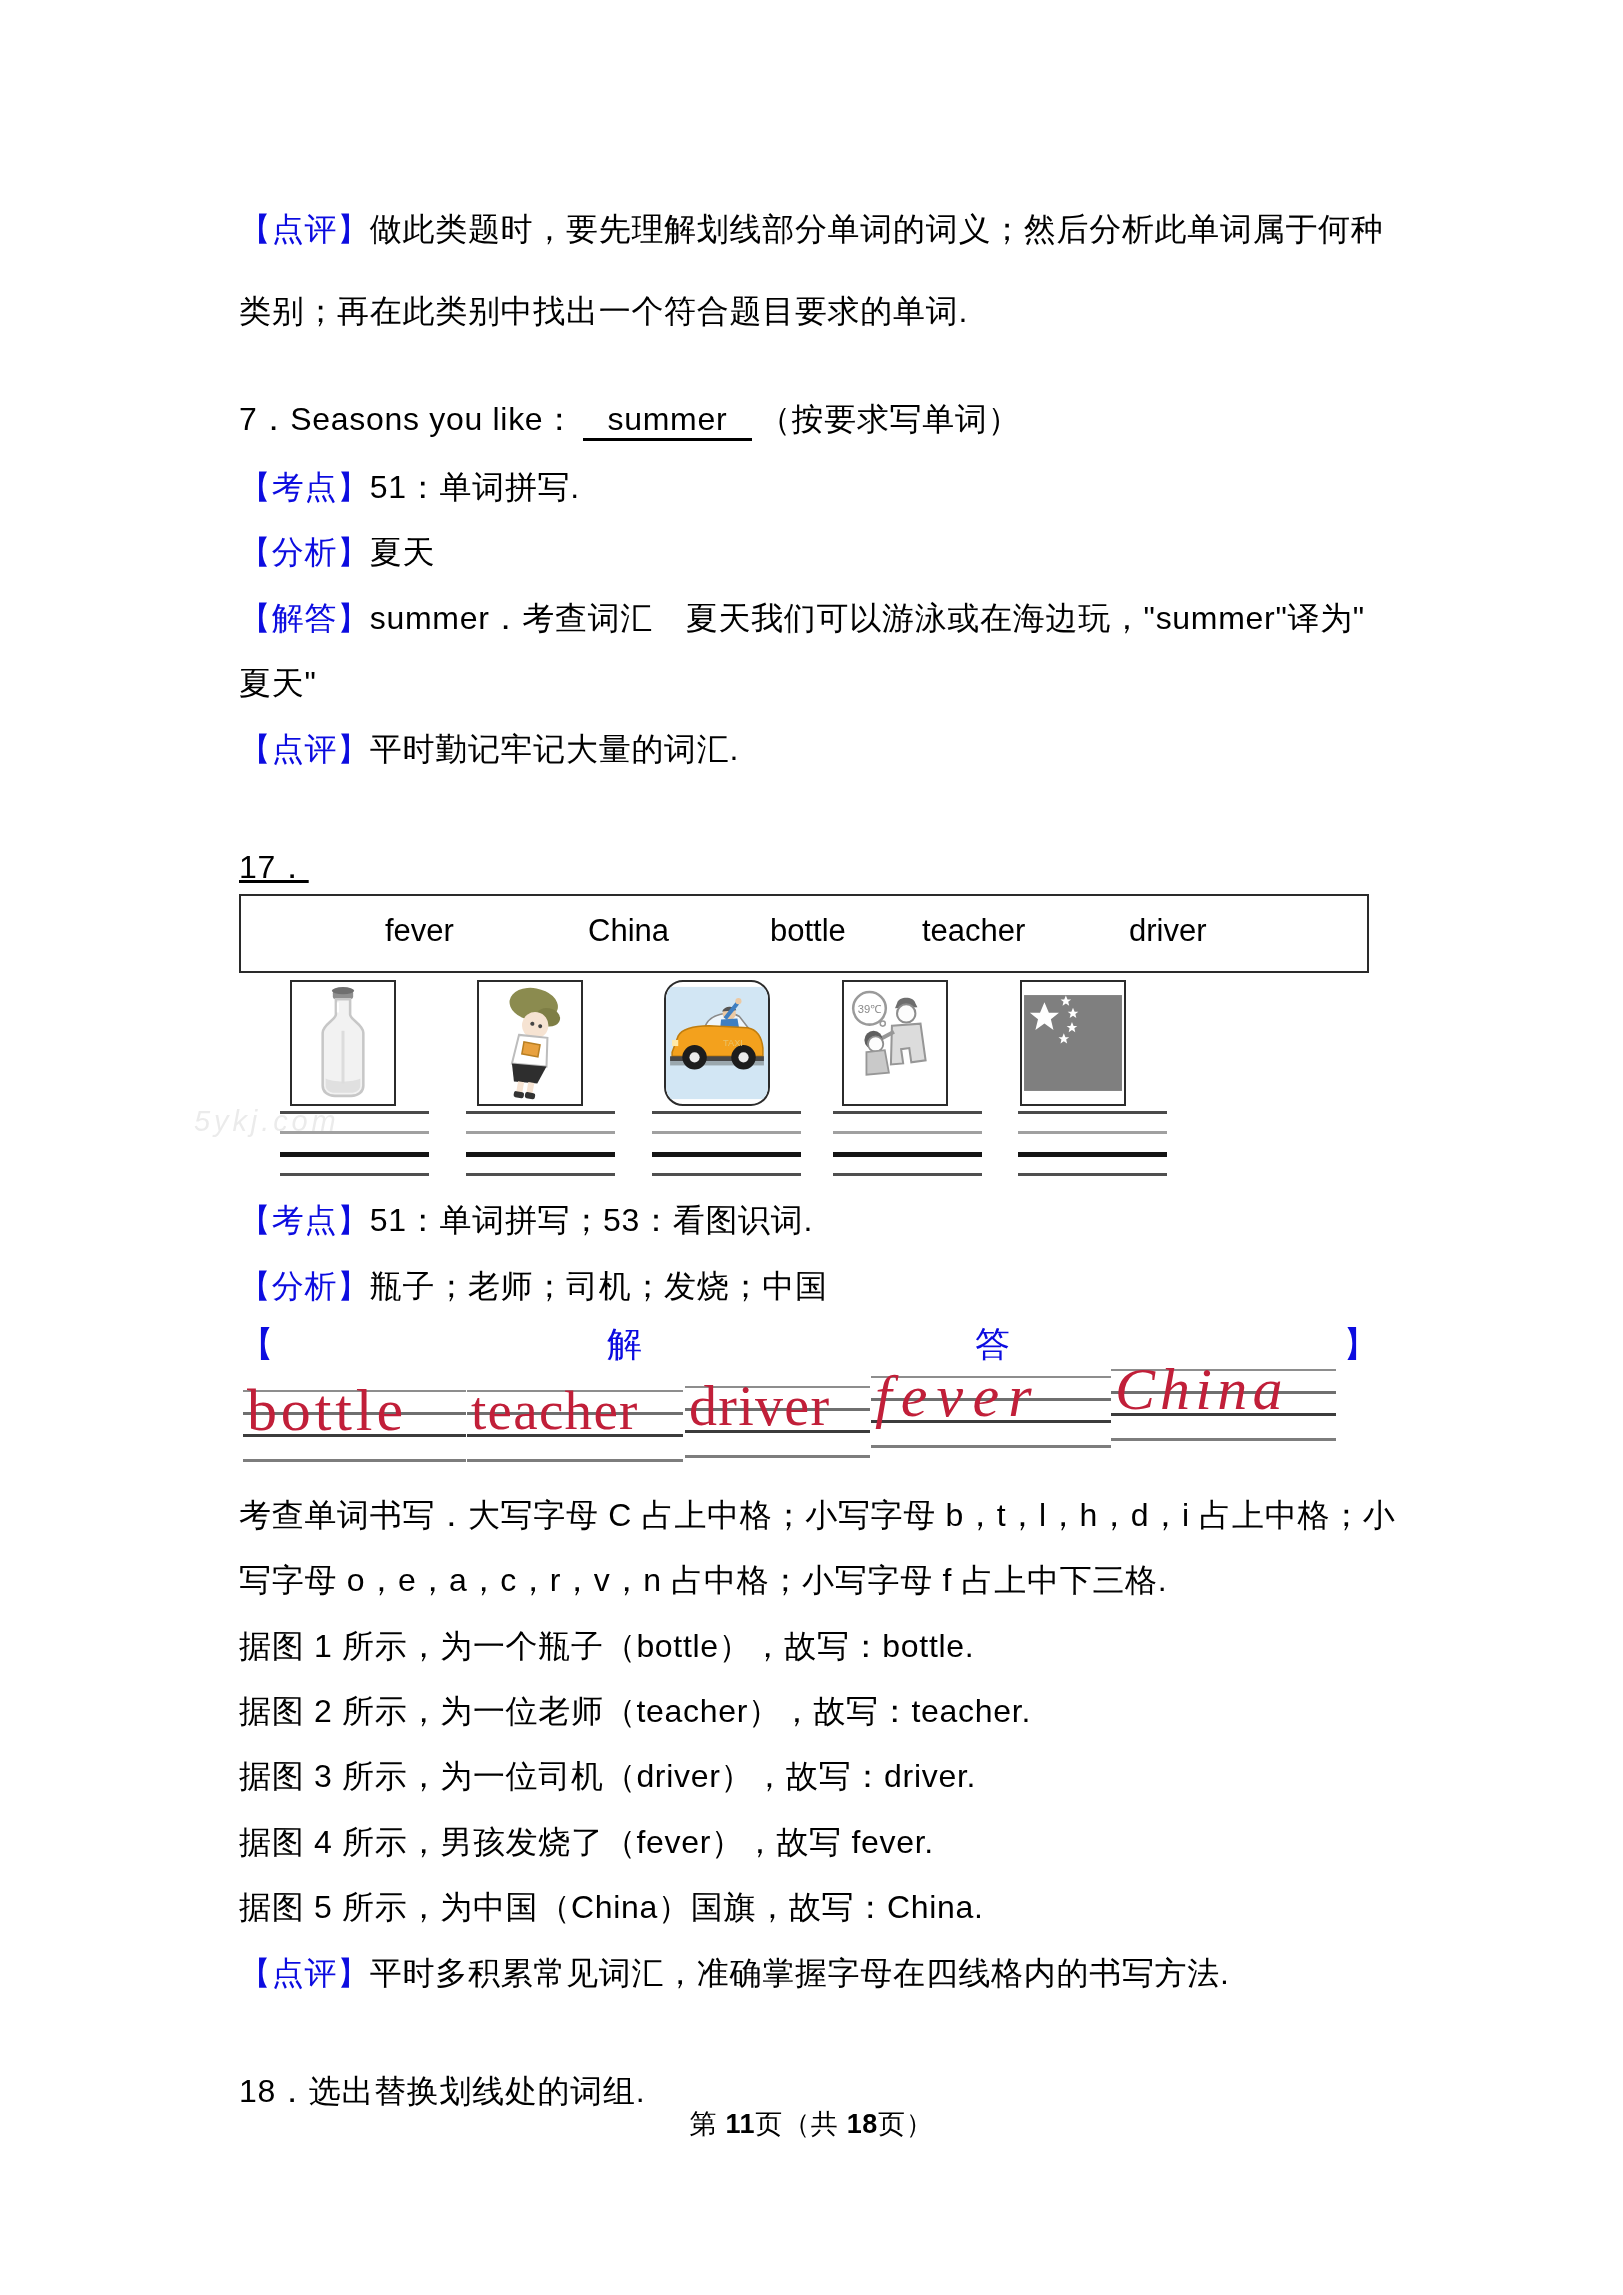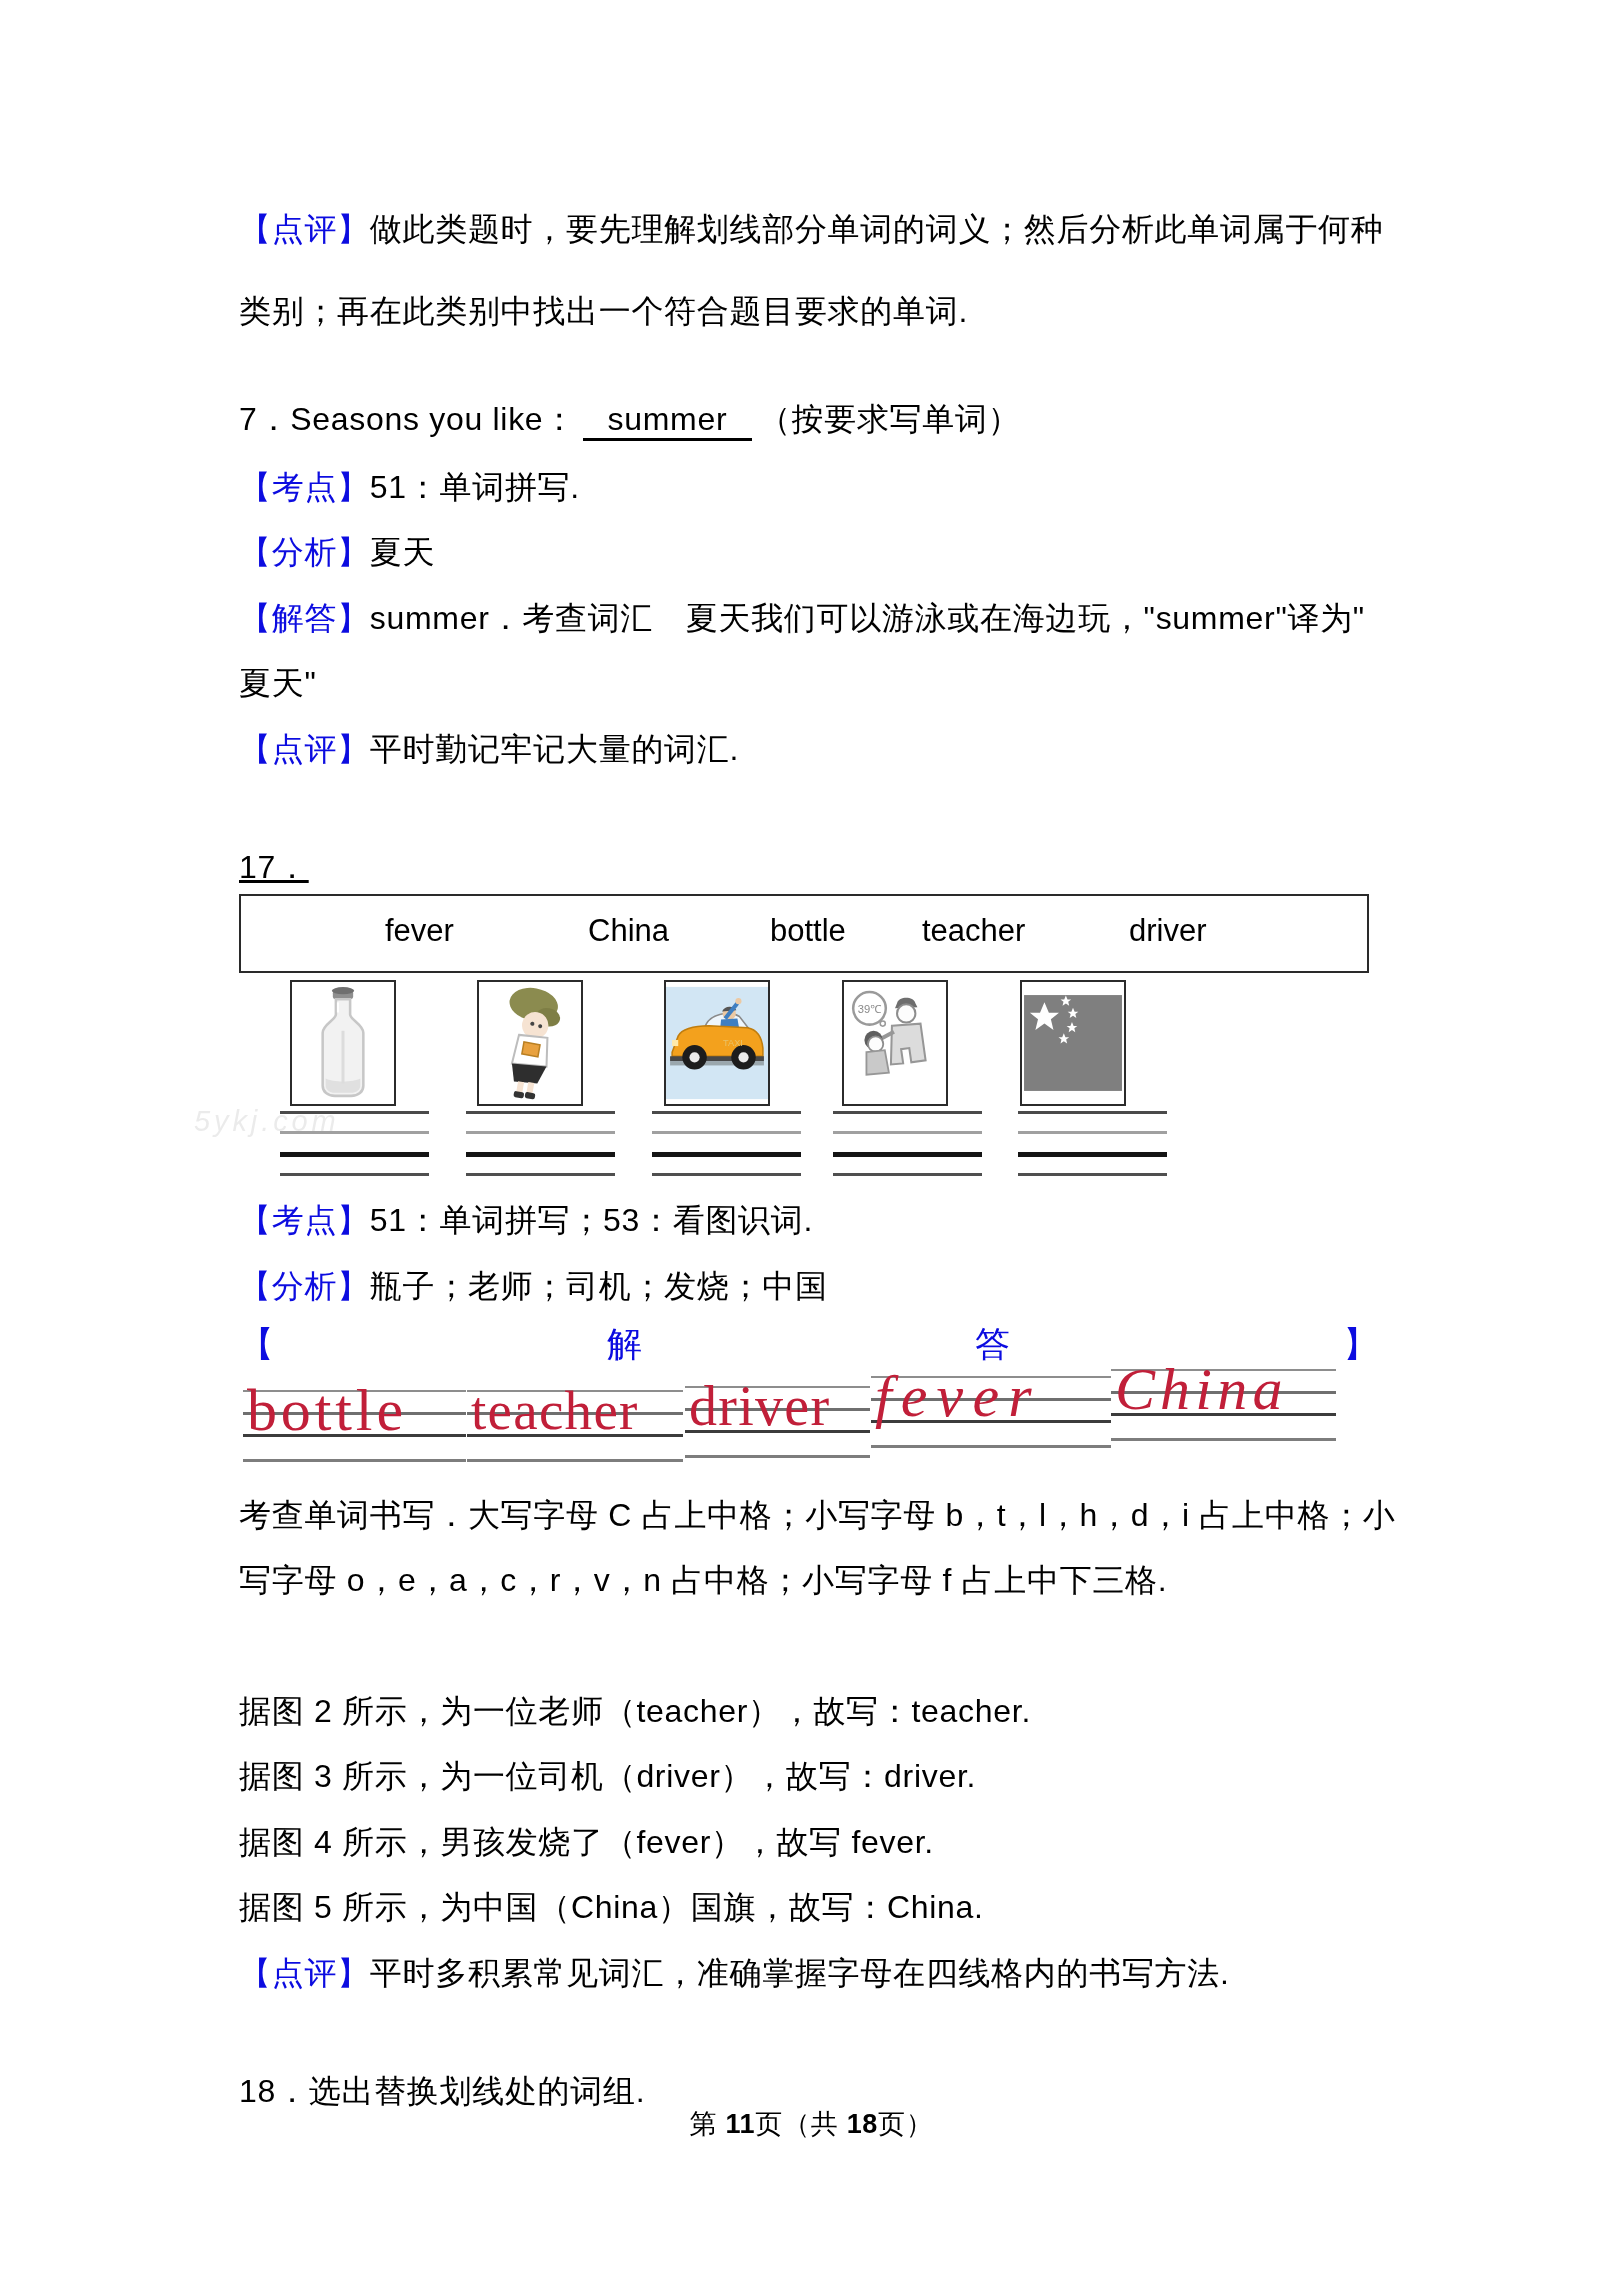--- a/index.html
+++ b/index.html
@@ -156,21 +156,21 @@
         <rect x="44" y="60" width="16" height="12" fill="#e8a13f" stroke="#b97f22" stroke-width="1.5"></rect>
         <path d="M36,83 L70,80 L64,98 L41,100 Z" fill="#2e2e2e"></path>
         <rect x="45" y="99" width="6" height="12" fill="#f6e3d2"></rect>
         <rect x="55" y="98" width="6" height="12" fill="#f6e3d2"></rect>
         <rect x="43" y="109" width="10" height="6" rx="2" fill="#333"></rect>
         <rect x="54" y="108" width="10" height="6" rx="2" fill="#333"></rect>
       </g>
     </svg>
   </div>
 
-  <div class="card" style="left:664px;">
+  <div class="card" style="left:664px;border-radius:19px;">
     <svg viewBox="0 0 100 110">
       <rect x="0" y="0" width="100" height="110" fill="#d2e6f4"></rect>
       <path d="M38,40 C42,26 62,23 72,29 L82,42 L38,42 Z" fill="#eef6fc" stroke="#8a8a8a" stroke-width="1.5"></path>
       <circle cx="62" cy="26" r="6.5" fill="#ecc9a3"></circle>
       <path d="M55,24 C57,18 67,18 69,23 Z" fill="#555"></path>
       <path d="M54,32 L70,31 L72,42 L53,42 Z" fill="#3f7fc1"></path>
       <path d="M58,31 L70,16" stroke="#3f7fc1" stroke-width="4" fill="none"></path>
       <circle cx="71" cy="14" r="3" fill="#ecc9a3"></circle>
       <path d="M6,64 L12,48 C15,42 26,38 42,38 L80,40 C90,42 94,50 95,60 L95,68 L6,68 Z" fill="#f3a11d" stroke="#c07d0e" stroke-width="1.5"></path>
       <rect x="6" y="52" width="6" height="6" fill="#ffe9a8"></rect>
@@ -294,20 +294,21 @@
   <div class="hw-group" style="left:1111px;top:1361px;width:225px;">
     <div class="hw-line hw-l1"></div>
       <div class="hw-line hw-l2"></div>
       <div class="hw-line hw-l3"></div>
       <div class="hw-line hw-l4"></div>
     <span class="hw-word hw-italic" style="letter-spacing:5.2px;">China</span>
   </div>
 
   <div class="t" style="left:239px;top:1494px;">考查单词书写．大写字母 C 占上中格；小写字母 b，t，l，h，d，i 占上中格；小</div>
   <div class="t" style="left:239px;top:1559px;">写字母 o，e，a，c，r，v，n 占中格；小写字母 f 占上中下三格.</div>
+  <div class="t" style="left:239px;top:1625px;">据图 1 所示，为一个瓶子（bottle），故写：bottle.</div>
   <div class="t" style="left:239px;top:1690px;">据图 2 所示，为一位老师（teacher），故写：teacher.</div>
   <div class="t" style="left:239px;top:1755px;">据图 3 所示，为一位司机（driver），故写：driver.</div>
   <div class="t" style="left:239px;top:1821px;">据图 4 所示，男孩发烧了（fever），故写 fever.</div>
   <div class="t" style="left:239px;top:1886px;">据图 5 所示，为中国（China）国旗，故写：China.</div>
 
   <div class="t" style="left:239px;top:1952px;">
     <span class="blue">【点评】</span><span>平时多积累常见词汇，准确掌握字母在四线格内的书写方法.</span>
   </div>
 
   <div class="t" style="left:239px;top:2070px;">

